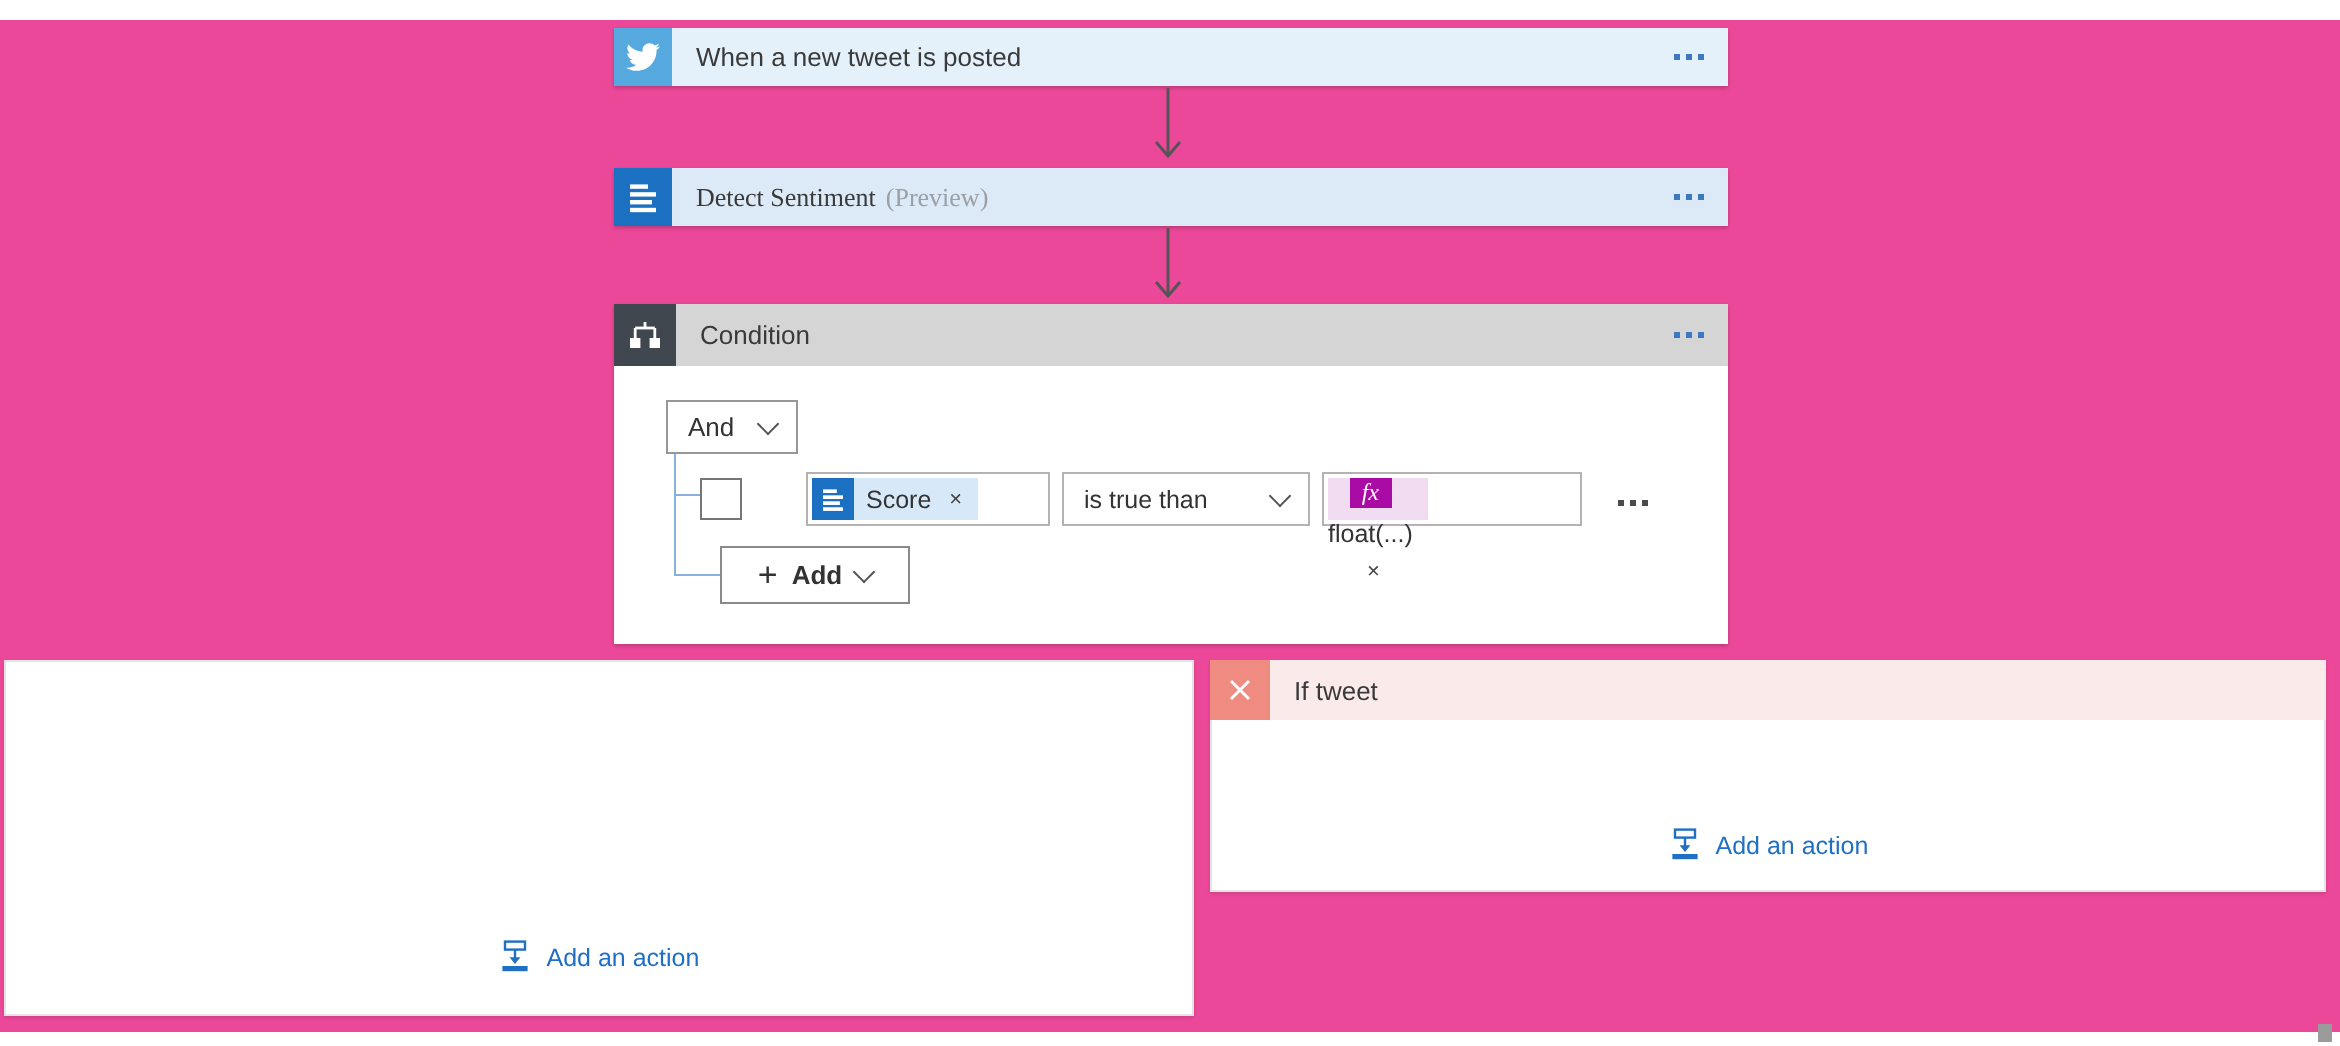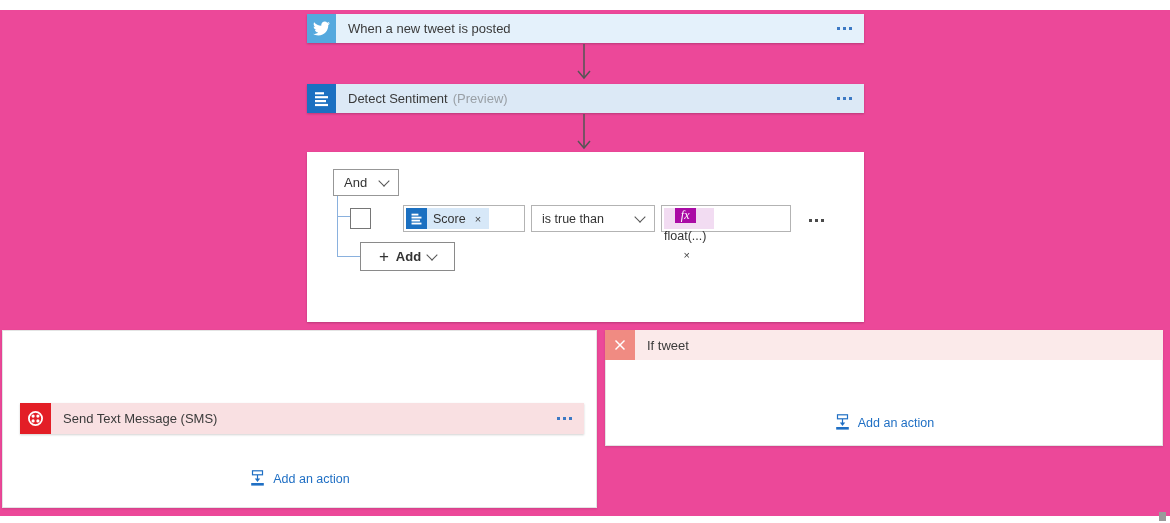--- a/index.html
+++ b/index.html
@@ -15,21 +15,21 @@
         box-shadow:0 1px 2px rgba(0,0,0,.22);}
   .card-icon{width:29px;height:29px;flex:0 0 29px;display:flex;align-items:center;justify-content:center;}
   .card-title{flex:1;padding-left:12px;font-size:13px;color:#3a3a3a;white-space:nowrap;}
   .badge{color:#9aa0a6;margin-left:5px;}
   .menu-btn{display:flex;gap:3px;padding:6px 12px 6px 6px;cursor:pointer;}
   .menu-btn i{width:3px;height:3px;background:#3c79c4;display:block;}
   .menu-btn.dark i{background:#4a4a4a;}
 
   .trigger-card{top:4px;background:#e4f1fb;}
   .trigger-card .card-icon{background:#55a9de;}
-  .sentiment-card{top:74px;background:#dce9f6;}
+  .sentiment-card{top:74px;background:#dce9f6;font-family:Liberation Serif, serif;}
   .sentiment-card .card-icon{background:#1b70c1;}
 
   .arrow{position:absolute;left:577px;}
   .arrow.a1{top:34px;} .arrow.a2{top:104px;}
 
   
   .condition-card{position:absolute;left:307px;top:142px;width:557px;height:170px;background:#fff;
         box-shadow:0 1px 2px rgba(0,0,0,.22);}
   .cond-header{height:31px;background:#d5d5d5;display:flex;align-items:center;}
   .cond-header .card-icon{width:31px;height:31px;flex:0 0 31px;background:#41474f;}
@@ -134,20 +134,38 @@
         <i></i>
       </div>
   </div>
 
   <svg class="arrow a2" width="14" height="40" viewBox="0 0 14 40">
     <line x1="7" y1="0" x2="7" y2="33" stroke="#555" stroke-width="1.5"></line>
     <polyline points="1,27 7,34 13,27" fill="none" stroke="#555" stroke-width="1.5"></polyline>
   </svg>
 
   <div class="condition-card">
+    <div class="cond-header">
+      <div class="card-icon">
+        <svg width="17" height="17" viewBox="0 0 17 17">
+          <line x1="8.5" y1="2" x2="8.5" y2="5" stroke="#fff" stroke-width="1.4"></line>
+          <line x1="3.6" y1="5" x2="13.4" y2="5" stroke="#fff" stroke-width="1.4"></line>
+          <line x1="3.6" y1="5" x2="3.6" y2="10" stroke="#fff" stroke-width="1.4"></line>
+          <line x1="13.4" y1="5" x2="13.4" y2="10" stroke="#fff" stroke-width="1.4"></line>
+          <rect x="1" y="10" width="5.2" height="5" fill="#fff"></rect>
+          <rect x="10.8" y="10" width="5.2" height="5" fill="#fff"></rect>
+        </svg>
+      </div>
+      <div class="card-title">Condition</div>
+      <div class="menu-btn">
+          <i></i>
+          <i></i>
+          <i></i>
+        </div>
+    </div>
 
     <div class="cond-body">
       <div class="and-box">
         <span>And</span>
         <span class="chev"></span>
       </div>
 
       <div class="tree-v"></div>
       <div class="tree-h r1"></div>
       <div class="tree-h r2"></div>
@@ -193,37 +211,20 @@
       <div class="add-box">
         <span class="add-plus">+</span>
         <span class="add-label">Add</span>
         <span class="chev"></span>
       </div>
     </div>
   </div>
 
   <div class="branch branch-true">
 
-    <div class="sms-card">
-      <div class="card-icon">
-        <svg width="19" height="19" viewBox="0 0 19 19">
-          <circle cx="9.5" cy="9.5" r="6.6" fill="none" stroke="#fff" stroke-width="1.8"></circle>
-          <circle cx="7.1" cy="7.1" r="1.6" fill="#fff"></circle>
-          <circle cx="11.9" cy="7.1" r="1.6" fill="#fff"></circle>
-          <circle cx="7.1" cy="11.9" r="1.6" fill="#fff"></circle>
-          <circle cx="11.9" cy="11.9" r="1.6" fill="#fff"></circle>
-        </svg>
-      </div>
-      <div class="card-title">Send Text Message (SMS)</div>
-      <div class="menu-btn">
-          <i></i>
-          <i></i>
-          <i></i>
-        </div>
-    </div>
 
     <div class="add-action">
       <svg width="17" height="17" viewBox="0 0 17 17">
         <rect x="3.5" y="0.8" width="10" height="4" fill="none" stroke="#1f6fc4" stroke-width="1.2"></rect>
         <line x1="8.5" y1="5" x2="8.5" y2="10" stroke="#1f6fc4" stroke-width="1.2"></line>
         <polygon points="5.8,8.6 11.2,8.6 8.5,12 " fill="#1f6fc4"></polygon>
         <rect x="2.2" y="13" width="12.6" height="2.6" fill="#1f6fc4"></rect>
       </svg>
       <span>Add an action</span>
     </div>

